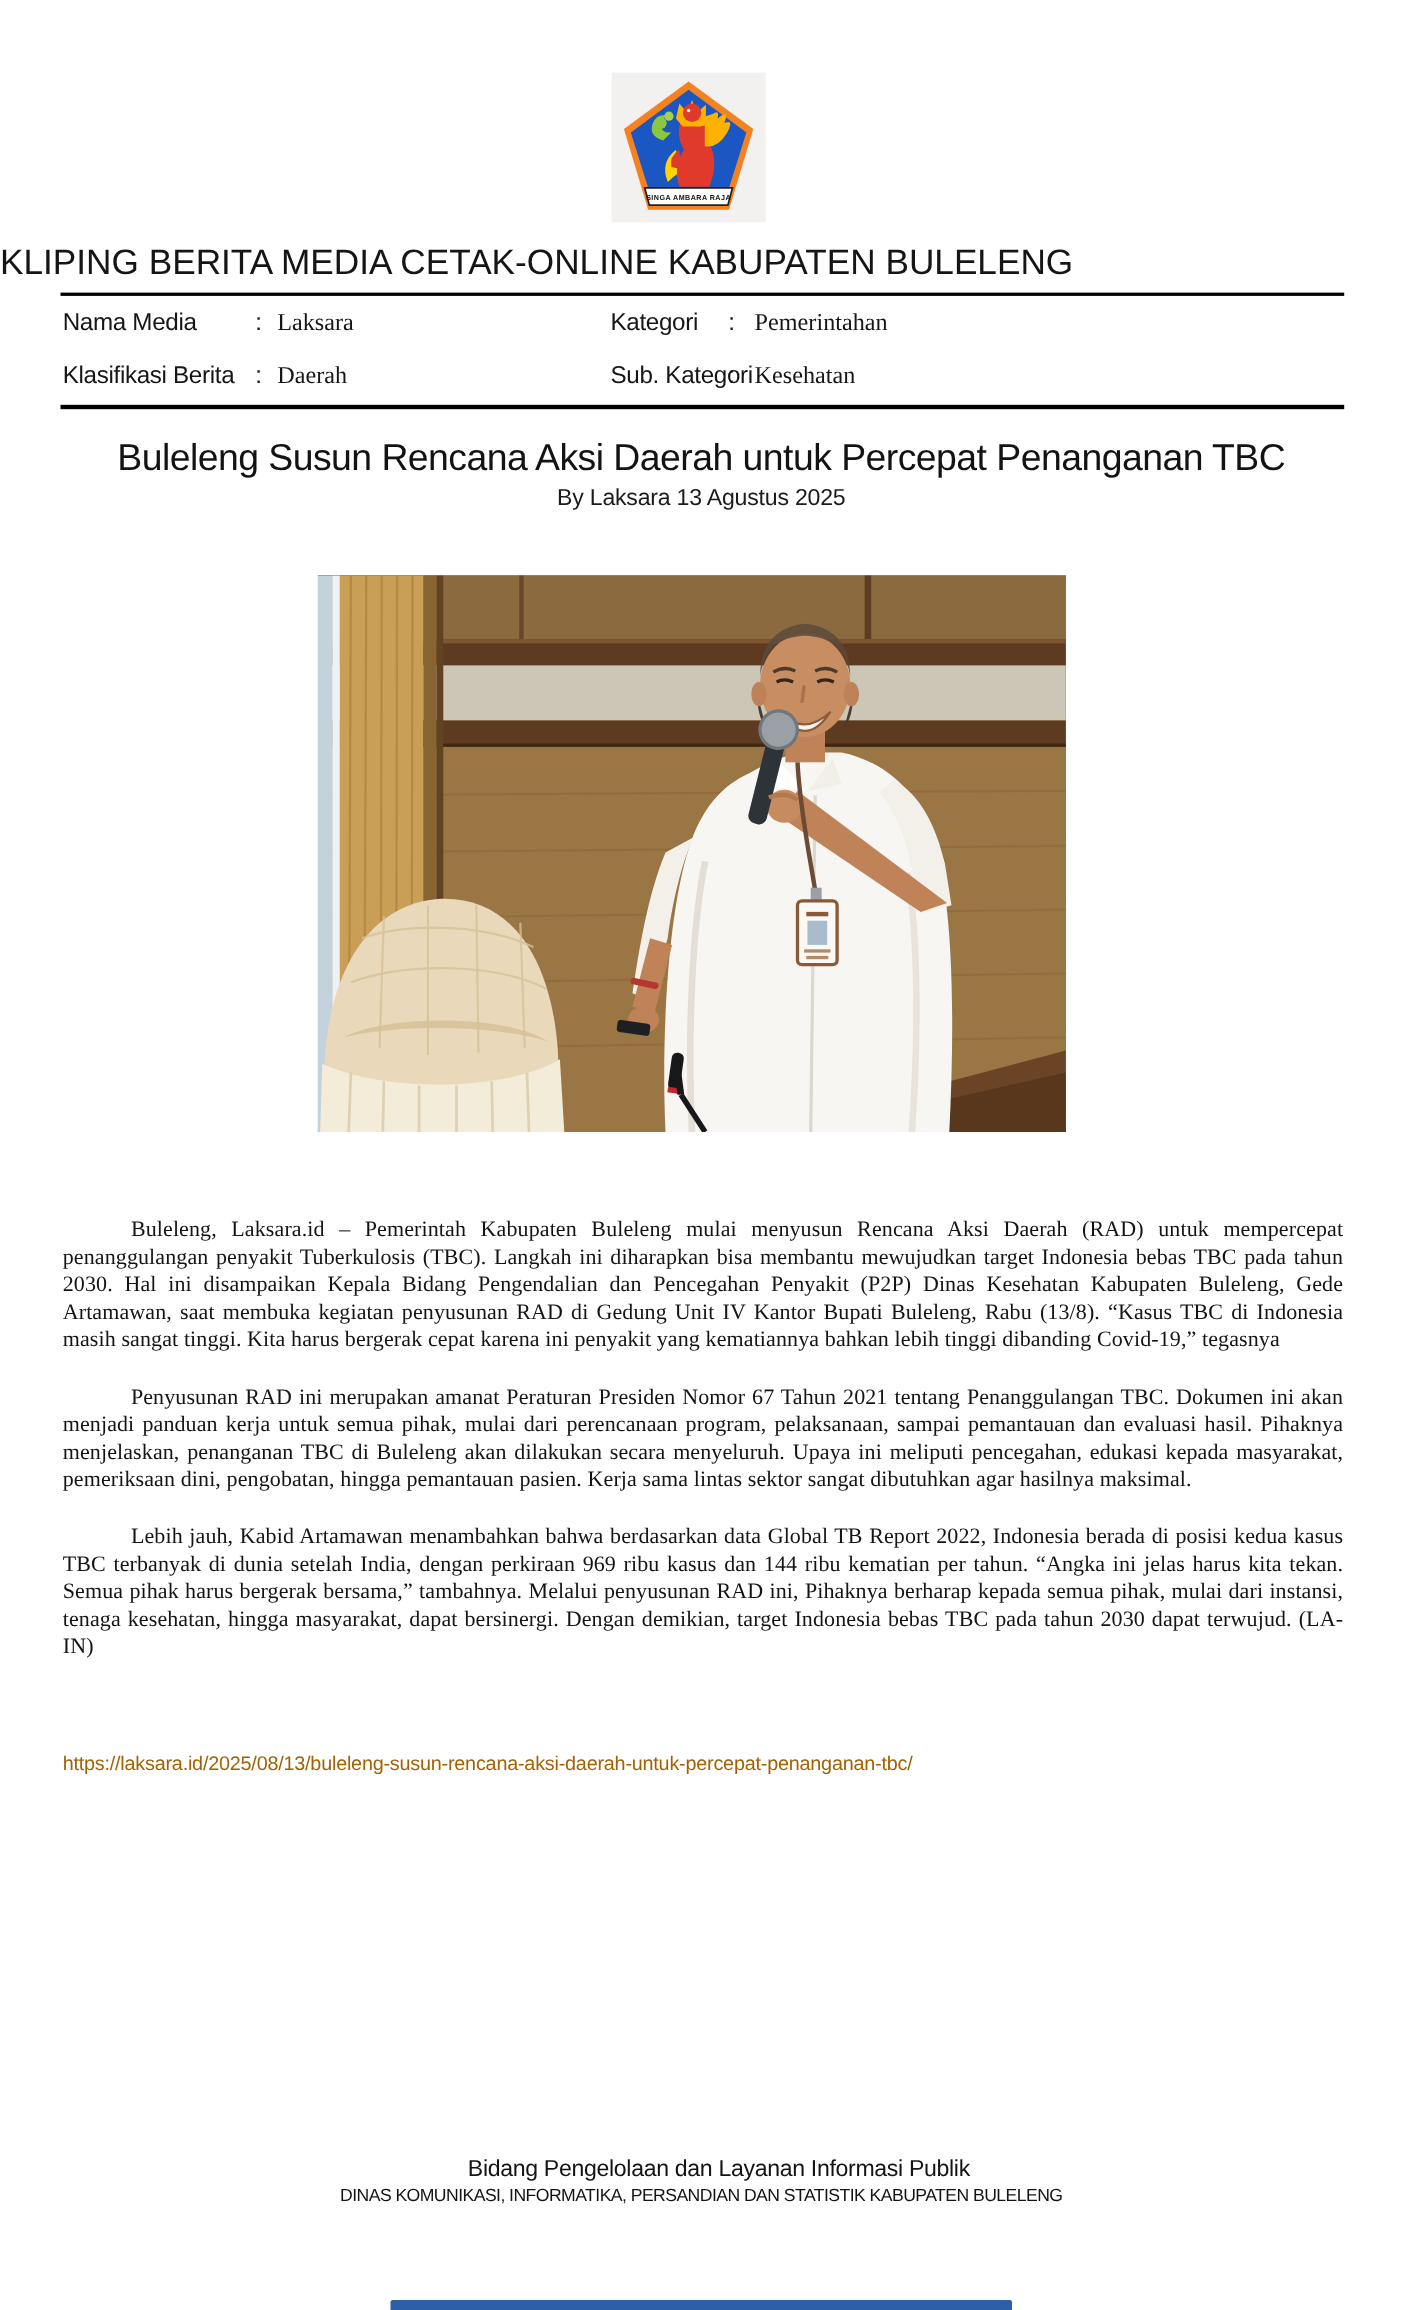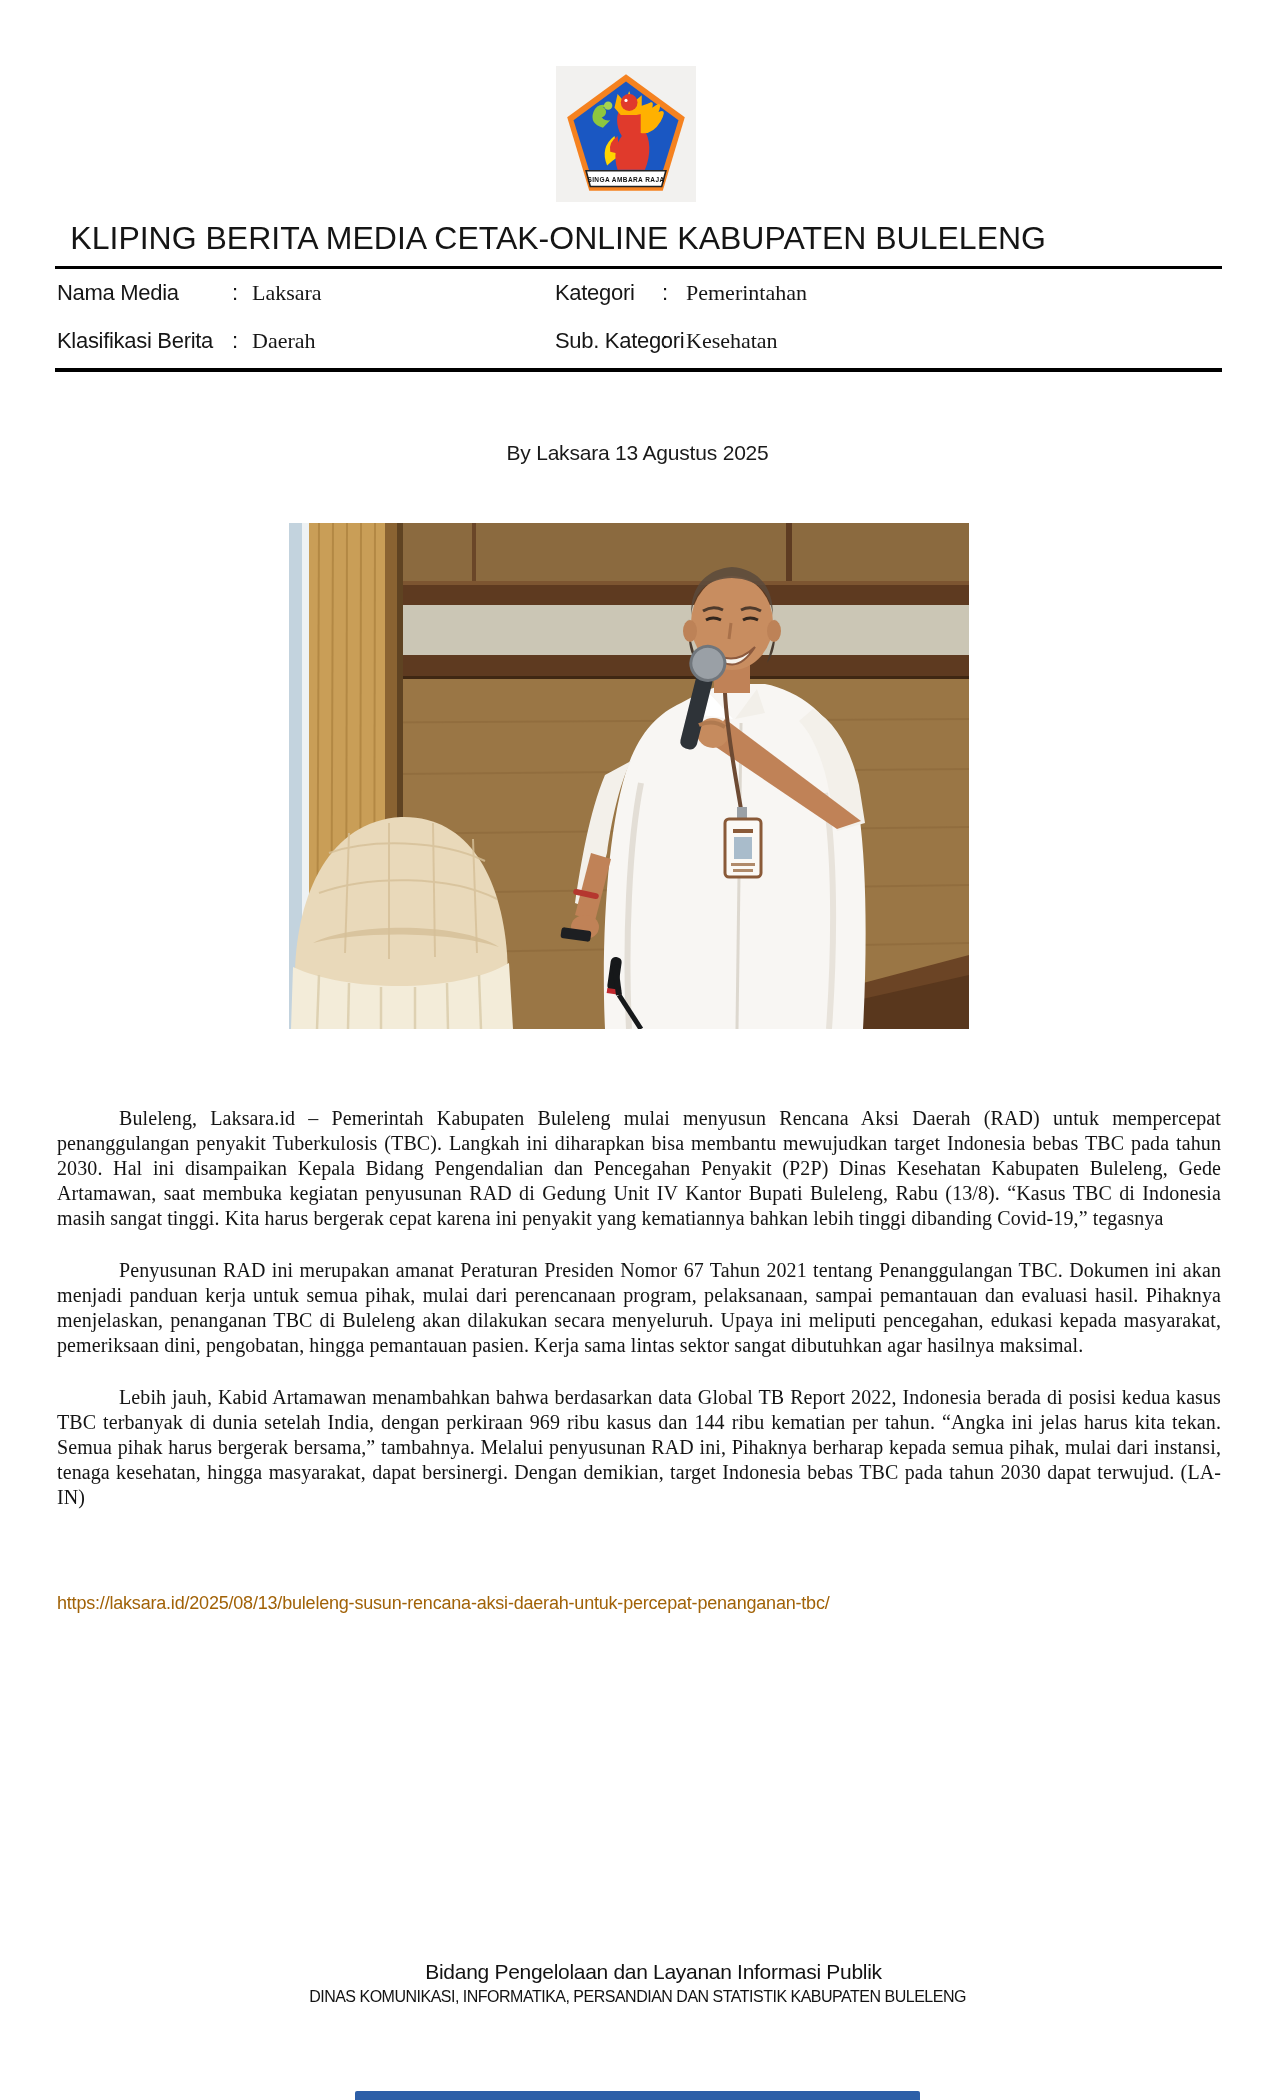--- a/index.html
+++ b/index.html
@@ -11,21 +11,21 @@
     font-family:"Liberation Sans",sans-serif;
     color:#111;
     overflow:hidden;
   }
   .logo-box{
     position:absolute;left:556px;top:66px;width:140px;height:136px;
     background:#f2f1ef;display:flex;align-items:center;justify-content:center;
   }
   .main-title{
     position:absolute;left:0;top:220px;width:1046px;
-    text-align:right;font-size:32px;font-weight:normal;letter-spacing:0px;
+    text-align:left;font-size:32px;font-weight:normal;letter-spacing:0px;
     color:#151515;
   }
   .rule{position:absolute;left:55px;width:1167px;background:#000;}
   .rule-1{top:266px;height:3px;}
   .rule-2{top:368px;height:4px;}
   .meta-label{position:absolute;font-size:22px;color:#161616;letter-spacing:-0.3px;}
   .meta-colon{position:absolute;font-size:22px;color:#161616;}
   .meta-value{position:absolute;font-family:"Liberation Serif",serif;font-size:22px;color:#161616;}
   .row1{top:280px;} .row2{top:328px;}
   .lcol-label{left:57px;} .lcol-colon{left:232px;} .lcol-value{left:252px;}
@@ -114,20 +114,21 @@
     <span class="meta-colon row1 rcol-colon">:</span>
     <span class="meta-value row1 rcol-value">Pemerintahan</span>
 
     <span class="meta-label row2 rcol-label">Sub. Kategori</span>
     <span class="meta-colon row2 rcol-colon">:</span>
     <span class="meta-value row2 rcol-value">Kesehatan</span>
   </div>
 
   <div class="rule rule-2"></div>
 
+  <div class="article-title">Buleleng Susun Rencana Aksi Daerah untuk Percepat Penanganan TBC</div>
   <div class="byline">By Laksara 13 Agustus 2025</div>
 
   <div class="photo">
     <svg width="680" height="506" viewBox="0 0 680 506" preserveAspectRatio="none">
 
       <rect x="0" y="0" width="680" height="506" fill="#9a7645"></rect>
       <rect x="0" y="0" width="680" height="62" fill="#8b6a3f"></rect>
       <line x1="500" y1="0" x2="500" y2="62" stroke="#5e3c22" stroke-width="6"></line>
       <line x1="185" y1="0" x2="185" y2="62" stroke="#6a4628" stroke-width="4"></line>
       <rect x="0" y="58" width="680" height="24" fill="#5e3a20"></rect>

